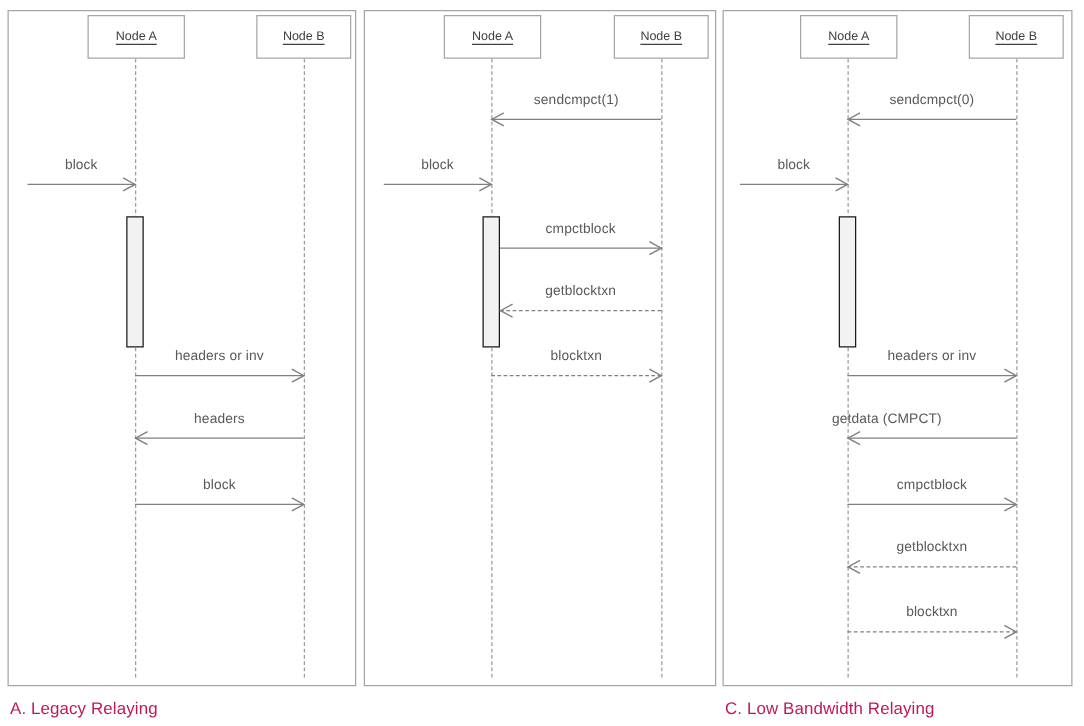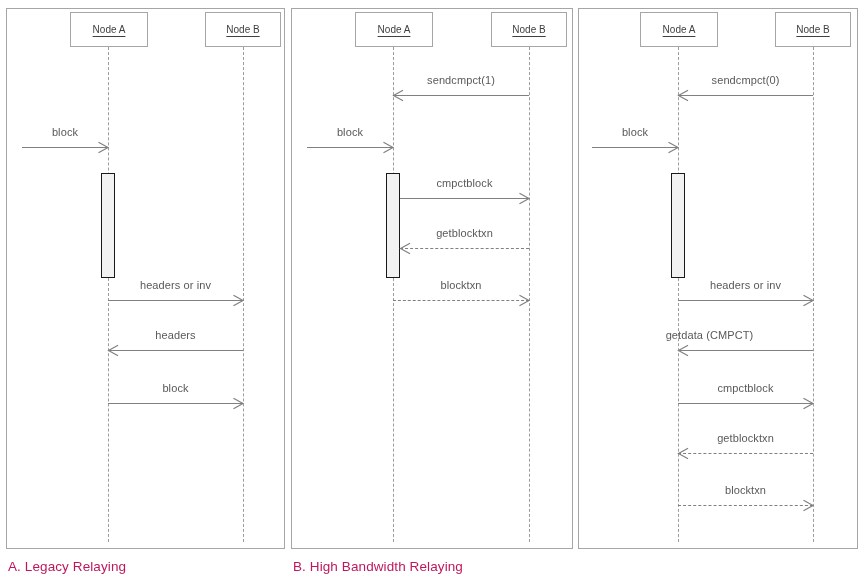--- a/index.html
+++ b/index.html
@@ -122,21 +122,20 @@
     </div>
     <div class="msg-label" style="left: 108px; width: 135px; top: 329px;">headers</div>
     <div class="msg-line" style="left: 108px; top: 403px; width: 135px;"></div>
     <div class="arrowhead" style="left: 233px; top: 397.5px;">
       <svg width="11" height="11" viewBox="-0.5 -5.5 11.5 11">
         <polyline points="0,-5.5 10,0 0,5.5" fill="none" stroke="#808080" stroke-width="1.2"></polyline>
       </svg>
     </div>
     <div class="msg-label" style="left: 108px; width: 135px; top: 382px;">block</div>
     <div class="panel" style="left: 291px; top: 8px; width: 282px; height: 541px;"></div>
-    <div class="panel-caption" style="left: 293px; top: 559px;">B. High Bandwidth Relaying</div>
     <div class="lifeline" style="left: 393px; top: 47px; height: 495px;"></div>
     <div class="node-box" style="left: 355px; top: 12px; width: 78px; height: 35px;">
       <span class="node-label">Node A</span>
     </div>
     <div class="lifeline" style="left: 529px; top: 47px; height: 495px;"></div>
     <div class="node-box" style="left: 491px; top: 12px; width: 76px; height: 35px;">
       <span class="node-label">Node B</span>
     </div>
     <div class="activation" style="left: 386px; top: 173px; width: 14px; height: 105px;"></div>
     <div class="msg-line" style="left: 393px; top: 95px; width: 136px;"></div>
@@ -168,20 +167,21 @@
     </div>
     <div class="msg-label" style="left: 400px; width: 129px; top: 227px;">getblocktxn</div>
     <div class="msg-line dashed" style="left: 393px; top: 300px; width: 136px;"></div>
     <div class="arrowhead" style="left: 519px; top: 294.5px;">
       <svg width="11" height="11" viewBox="-0.5 -5.5 11.5 11">
         <polyline points="0,-5.5 10,0 0,5.5" fill="none" stroke="#808080" stroke-width="1.2"></polyline>
       </svg>
     </div>
     <div class="msg-label" style="left: 393px; width: 136px; top: 279px;">blocktxn</div>
     <div class="panel" style="left: 578px; top: 8px; width: 280px; height: 541px;"></div>
+    <div class="panel-caption" style="left: 580px; top: 559px;">C. Low Bandwidth Relaying</div>
     <div class="lifeline" style="left: 678px; top: 47px; height: 495px;"></div>
     <div class="node-box" style="left: 640px; top: 12px; width: 78px; height: 35px;">
       <span class="node-label">Node A</span>
     </div>
     <div class="lifeline" style="left: 813px; top: 47px; height: 495px;"></div>
     <div class="node-box" style="left: 775px; top: 12px; width: 76px; height: 35px;">
       <span class="node-label">Node B</span>
     </div>
     <div class="activation" style="left: 671px; top: 173px; width: 14px; height: 105px;"></div>
     <div class="msg-line" style="left: 678px; top: 95px; width: 135px;"></div>

